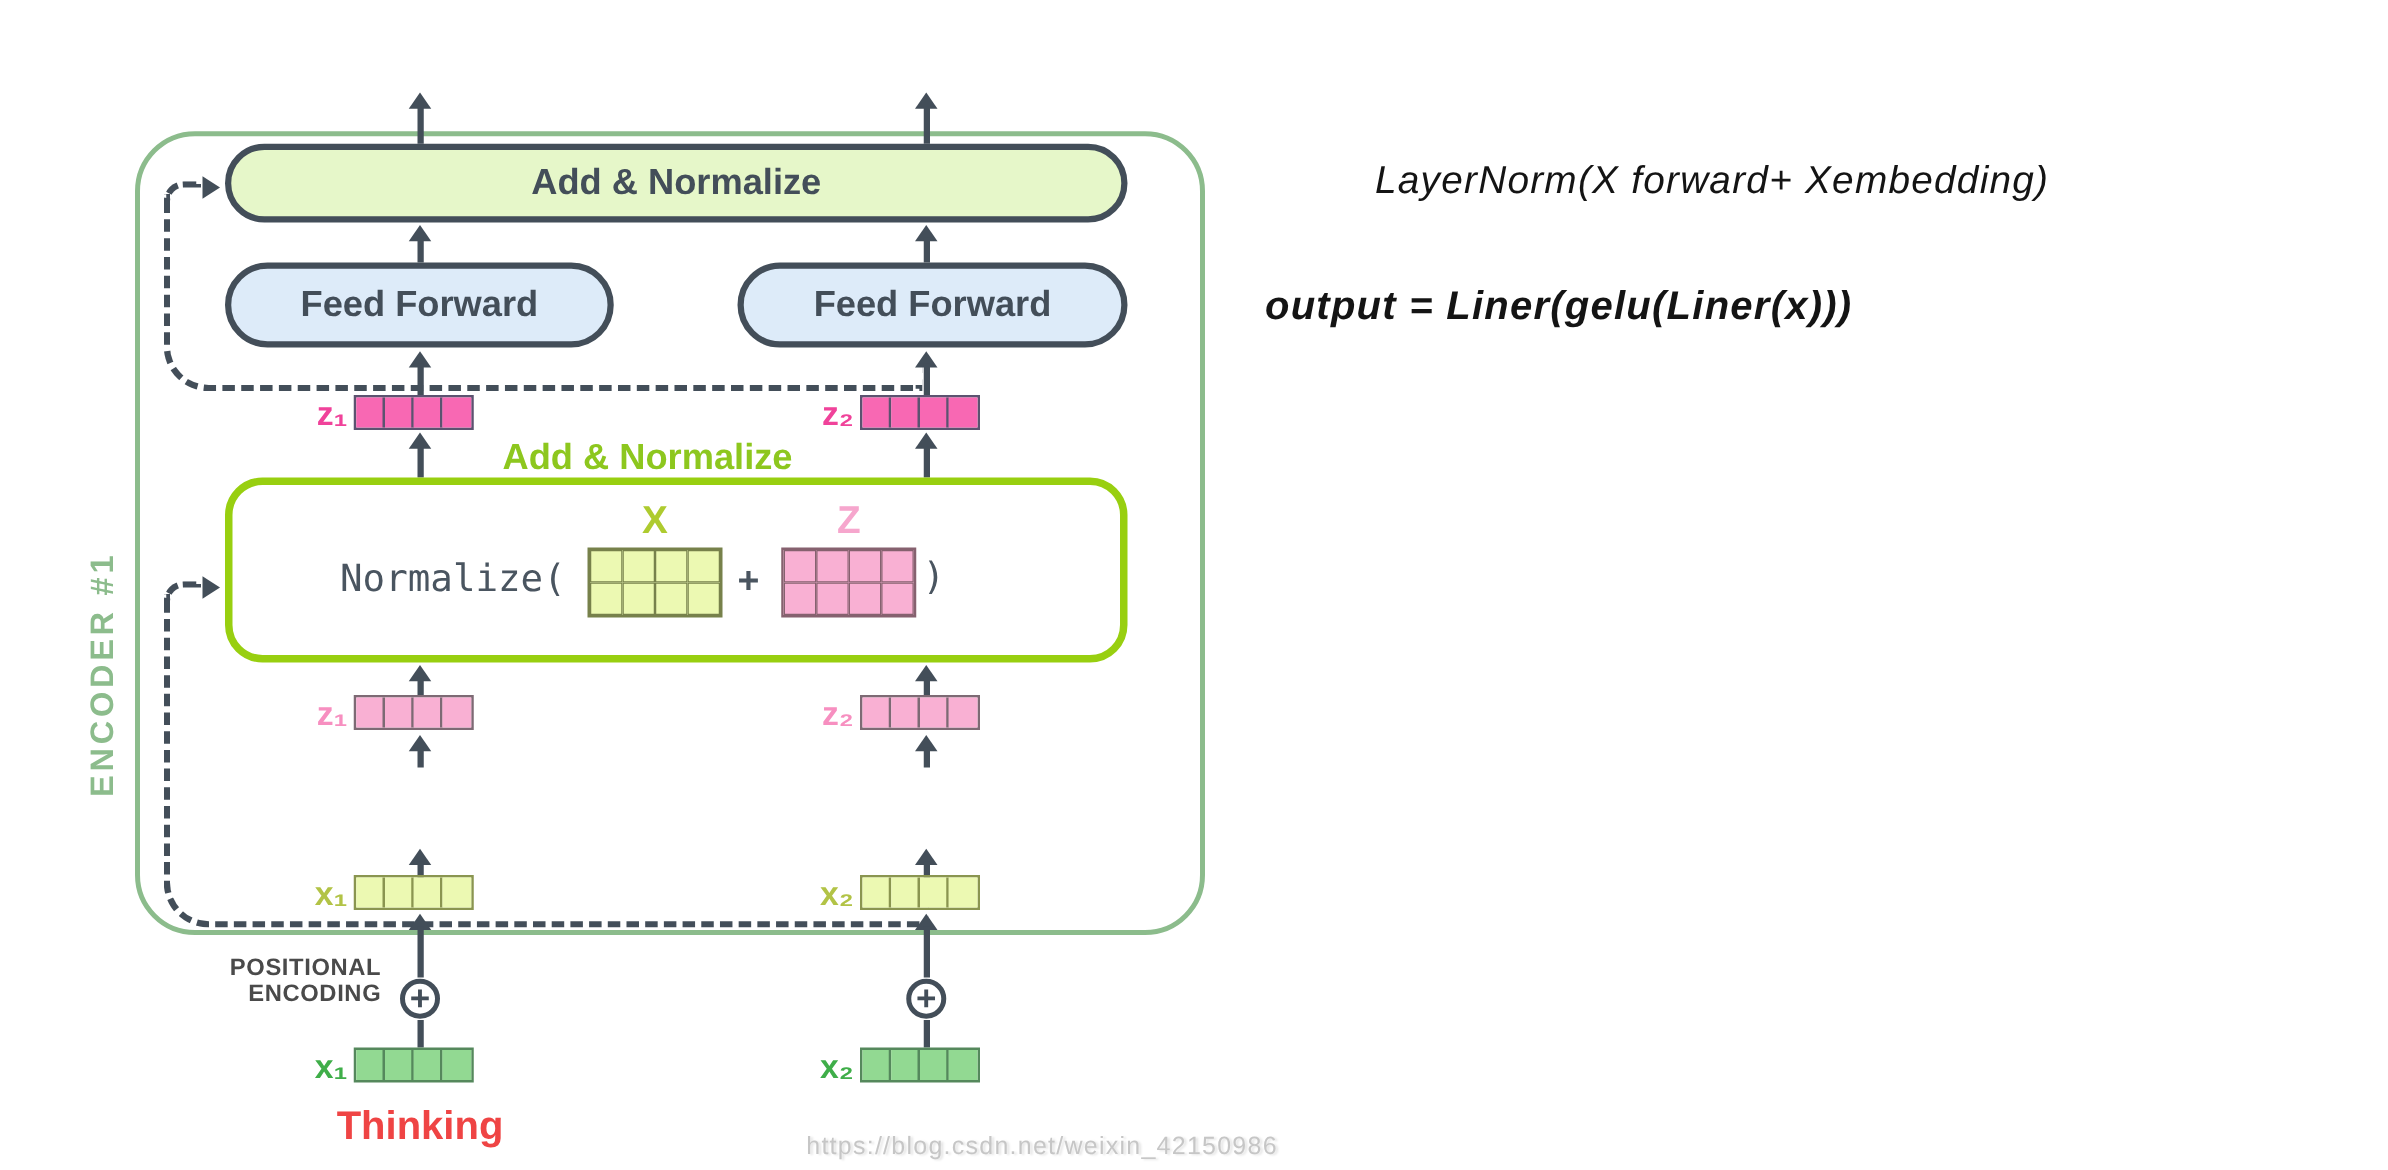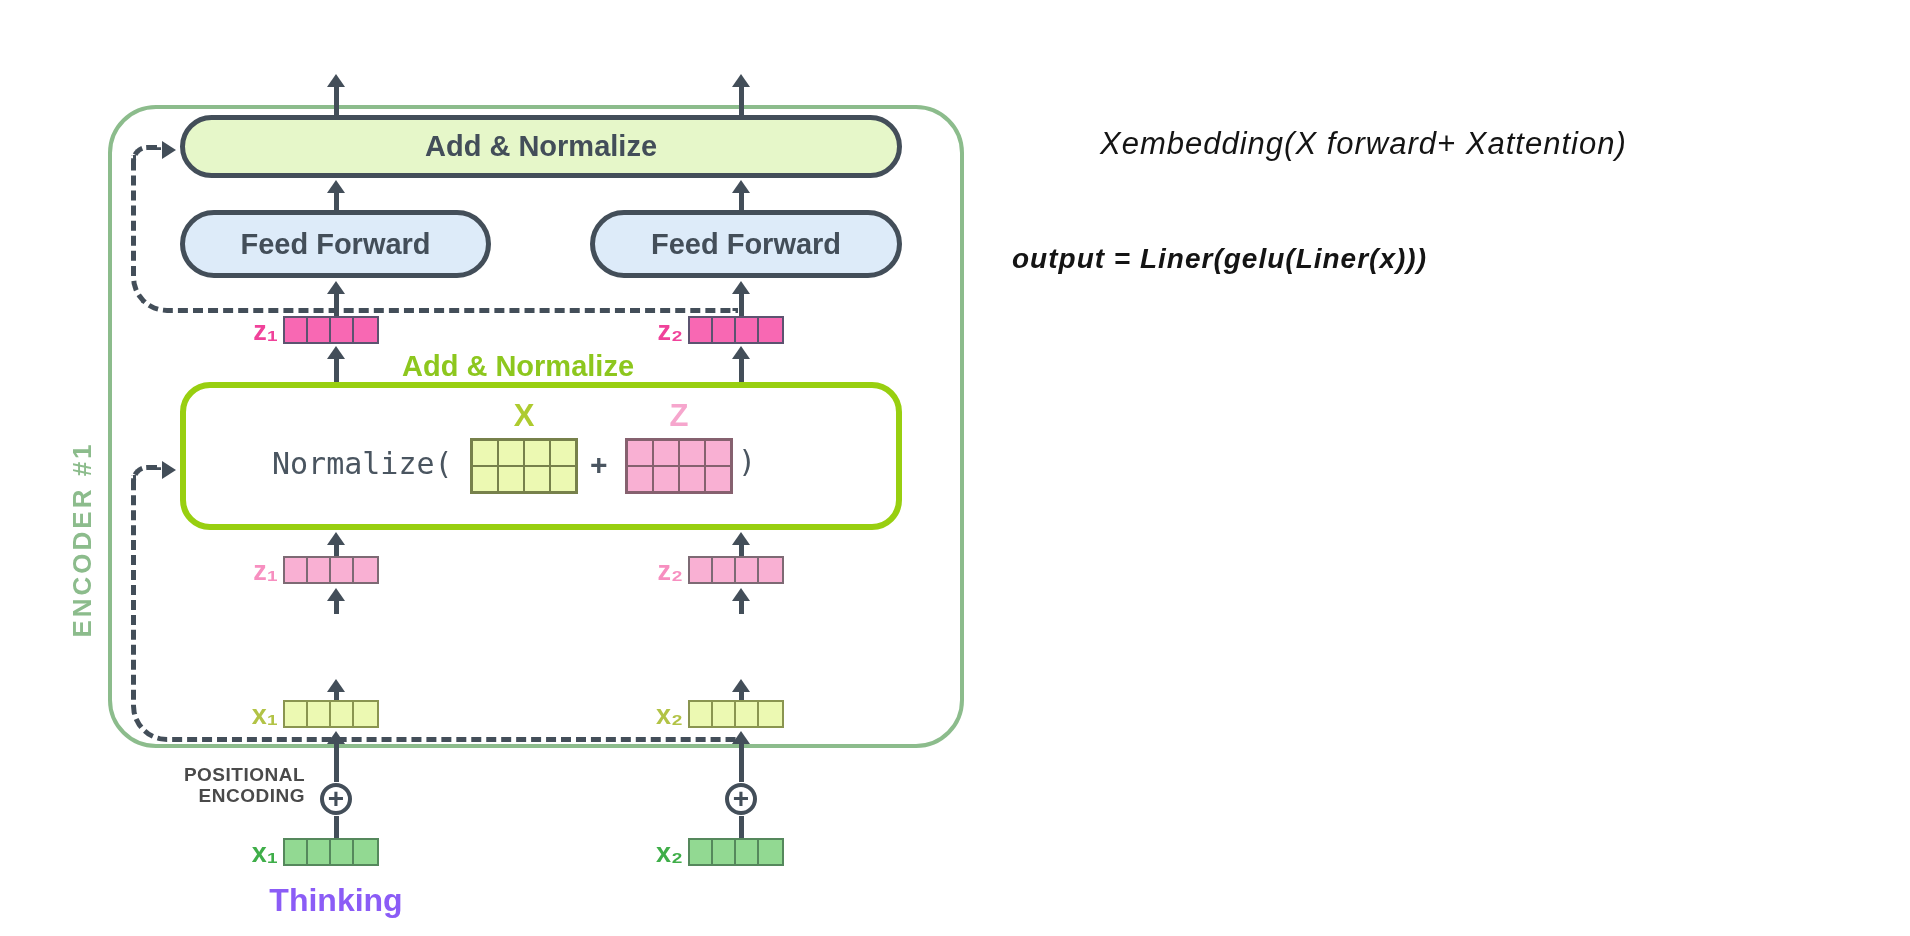--- a/index.html
+++ b/index.html
@@ -68,29 +68,29 @@
   .matlabel.z { left:625px; color:#f6a6cd; }
 
   
   .pos-label { position:absolute; left:150px; top:764px; width:155px; text-align:right;
     font-size:19px; font-weight:bold; color:#4a4a4a; line-height:21px; letter-spacing:0.5px; }
   .circle-plus { position:absolute; width:32px; height:32px; border:4px solid #434e59;
     border-radius:50%; background:#fff; color:#434e59; display:flex; align-items:center;
     justify-content:center; font-size:28px; font-weight:bold; line-height:1; }
 
   .token { position:absolute; top:882px; width:220px; text-align:center;
-    font-size:32px; font-weight:bold; color:#8b5cf6; }
+    font-size:32px; font-weight:bold; color:#ef4444; }
 
   .watermark { position:absolute; left:645px; top:906px; font-size:20px; color:#c6c6c6;
     text-shadow:2px 1px 2px #e2e2e2; letter-spacing:1px; }
 
   
   .formula { position:absolute; font-style:italic; color:#141414; white-space:nowrap; }
   .formula.small { font-size:31px; letter-spacing:1px; }
-  .formula.big { font-weight:bold; font-size:28px; letter-spacing:1px;margin-top:17px; }
+  .formula.big { font-weight:bold; font-size:32px; letter-spacing:1px; }
 </style>
 </head>
 <body>
 
 <div id="canvas">
 
   <div class="encoder-box"></div>
   <div class="enc-label">ENCODER #1</div>
 
   <div class="ahead" style="left:327px; top:74px;"></div>
@@ -251,17 +251,18 @@
   <div class="veclabel lab-green" style="left:639px; top:839px;">x₂</div>
   <div class="vec v-green" style="left:688px; top:838px;">
     <div class="cell"></div>
       <div class="cell"></div>
       <div class="cell"></div>
       <div class="cell"></div>
   </div>
 
   <div class="token" style="left:226px;">Thinking</div>
 
-
-  <div class="formula small" style="left:1100px; top:126px;">Xembedding(X forward+ Xattention)</div>
+  <div class="watermark">https://blog.csdn.net/weixin_42150986</div>
+
+  <div class="formula small" style="left:1100px; top:126px;">LayerNorm(X forward+ Xembedding)</div>
   <div class="formula big" style="left:1012px; top:226px;">output = Liner(gelu(Liner(x)))</div>
 
 </div>
 
 </body></html>

